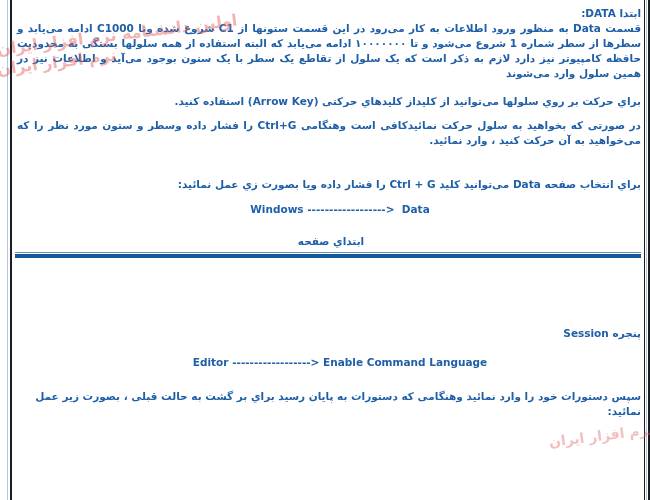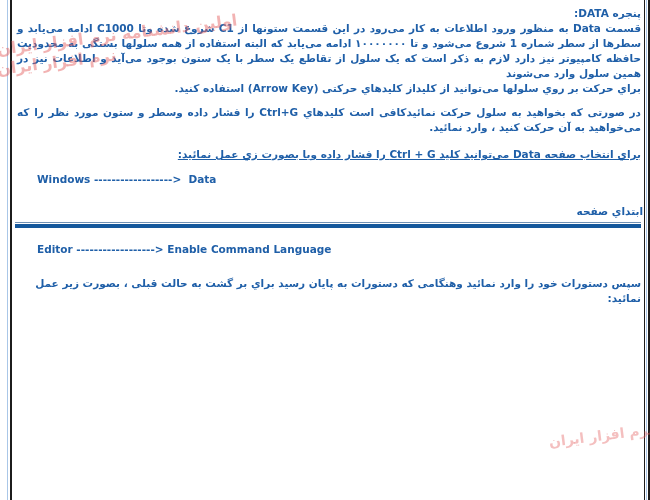--- a/index.html
+++ b/index.html
@@ -18,28 +18,28 @@
 
   .content{
     position:absolute;left:13px;top:0;width:630px;z-index:1;
     direction:rtl;
     color:#1f5fa8;
     font-size:10.5px;font-weight:bold;line-height:15px;
   }
   .rtl-par{text-align:justify;text-align-last:right;margin:0 2px 0 4px;}
   .rtl-line{text-align:right;margin:0 2px 0 4px;}
   .heading{text-align:right;margin:6px 2px 0 0;}
-  .ltr-line{direction:ltr;text-align:left;unicode-bidi:embed;margin:0 0 0 0;padding-left:24px;white-space:pre;}
-  .toplink{direction:rtl;text-align:right;padding-left:6px;cursor:pointer;}
+  .ltr-line{direction:ltr;text-align:center;unicode-bidi:embed;margin:0 0 0 0;padding-left:24px;white-space:pre;}
+  .toplink{direction:rtl;text-align:center;padding-left:6px;cursor:pointer;}
 
   .m-para1{}
-  .m-para2{}
+  .m-para2{margin-top:13px;}
   .m-para3{margin-top:9px;}
   .m-para4{margin-top:18px;}
-  .m-para5{margin-top:12px;text-decoration:underline;}
+  .m-para5{margin-top:29px;}
   .m-windows{margin-top:10px;}
   .m-toplink{margin-top:17px;}
   .hr-wrap{margin-top:3px;margin-left:2px;margin-right:2px;}
   .hr-thin{height:1px;background:#7191b5;}
   .hr-thick{height:4px;background:#15589c;margin-top:1px;}
   .m-session{margin-top:68px;}
   .m-spara1{margin-top:18px;}
   .m-editor1{margin-top:14px;}
   .m-spara2{margin-top:19px;}
 
@@ -63,39 +63,40 @@
 <div class="vline v-right-dark1"></div>
 <div class="vline v-right-light"></div>
 <div class="vline v-right-dark2"></div>
 
 <div class="wm wm1">اولین دانشنامه نرم افزار ایران</div>
 <div class="wm wm2">نرم افزار ایران</div>
 <div class="wm wm3">اولین دانشنامه نرم افزار ایران</div>
 
 <div class="content">
 
-  <div class="heading">پنجره DATA:</div>
+  <div class="heading">ابتدا DATA:</div>
 
   <div class="rtl-par m-para1">قسمت Data به منظور ورود اطلاعات به کار می‌رود در این قسمت ستونها از C1  شروع شده وتا C1000 ادامه می‌یابد و سطرها از سطر شماره 1 شروع می‌شود و تا ۱۰۰۰۰۰۰۰ ادامه می‌یابد که البته استفاده از همه سلولها بستگی به محدودیت حافظه کامپیوتر نیز دارد لازم به ذکر است که یک سلول از تقاطع یک سطر با یک ستون بوجود می‌آید و اطلاعات نیز در همین سلول وارد می‌شوند</div>
 
   <div class="rtl-line m-para2">براي حرکت بر روي سلولها می‌توانید از کلیداز کلیدهاي حرکتی (Arrow Key) استفاده کنید.</div>
 
-  <div class="rtl-par m-para3">در صورتی که بخواهید به سلول حرکت نمائیدکافی است کلیدهاي Ctrl+G را فشار داده وسطر و ستون مورد نظر را که می‌خواهید به آن حرکت کنید ، وارد نمائید.</div>
+  <div class="rtl-par m-para3">در صورتی که بخواهید به سلول حرکت نمائیدکافی است وهنگامی Ctrl+G را فشار داده وسطر و ستون مورد نظر را که می‌خواهید به آن حرکت کنید ، وارد نمائید.</div>
 
 
   <div class="rtl-line m-para5">براي انتخاب صفحه Data می‌توانید کلید Ctrl + G را فشار داده ویا بصورت زي عمل نمائید:</div>
 
   <div class="ltr-line m-windows">Windows ------------------&gt;  Data</div>
 
   <div class="toplink m-toplink">ابتداي صفحه</div>
 
   <div class="hr-wrap">
     <div class="hr-thin"></div>
     <div class="hr-thick"></div>
   </div>
 
+  <div class="heading m-session">پنجره Session</div>
 
 
   <div class="ltr-line m-editor1">Editor ------------------&gt; Enable Command Language</div>
 
   <div class="rtl-line m-spara2">سپس دستورات خود را وارد نمائید وهنگامی که دستورات به پایان رسید براي بر گشت به حالت قبلی ، بصورت زیر عمل نمائید:</div>
 
 </div>
 
 </body></html>

